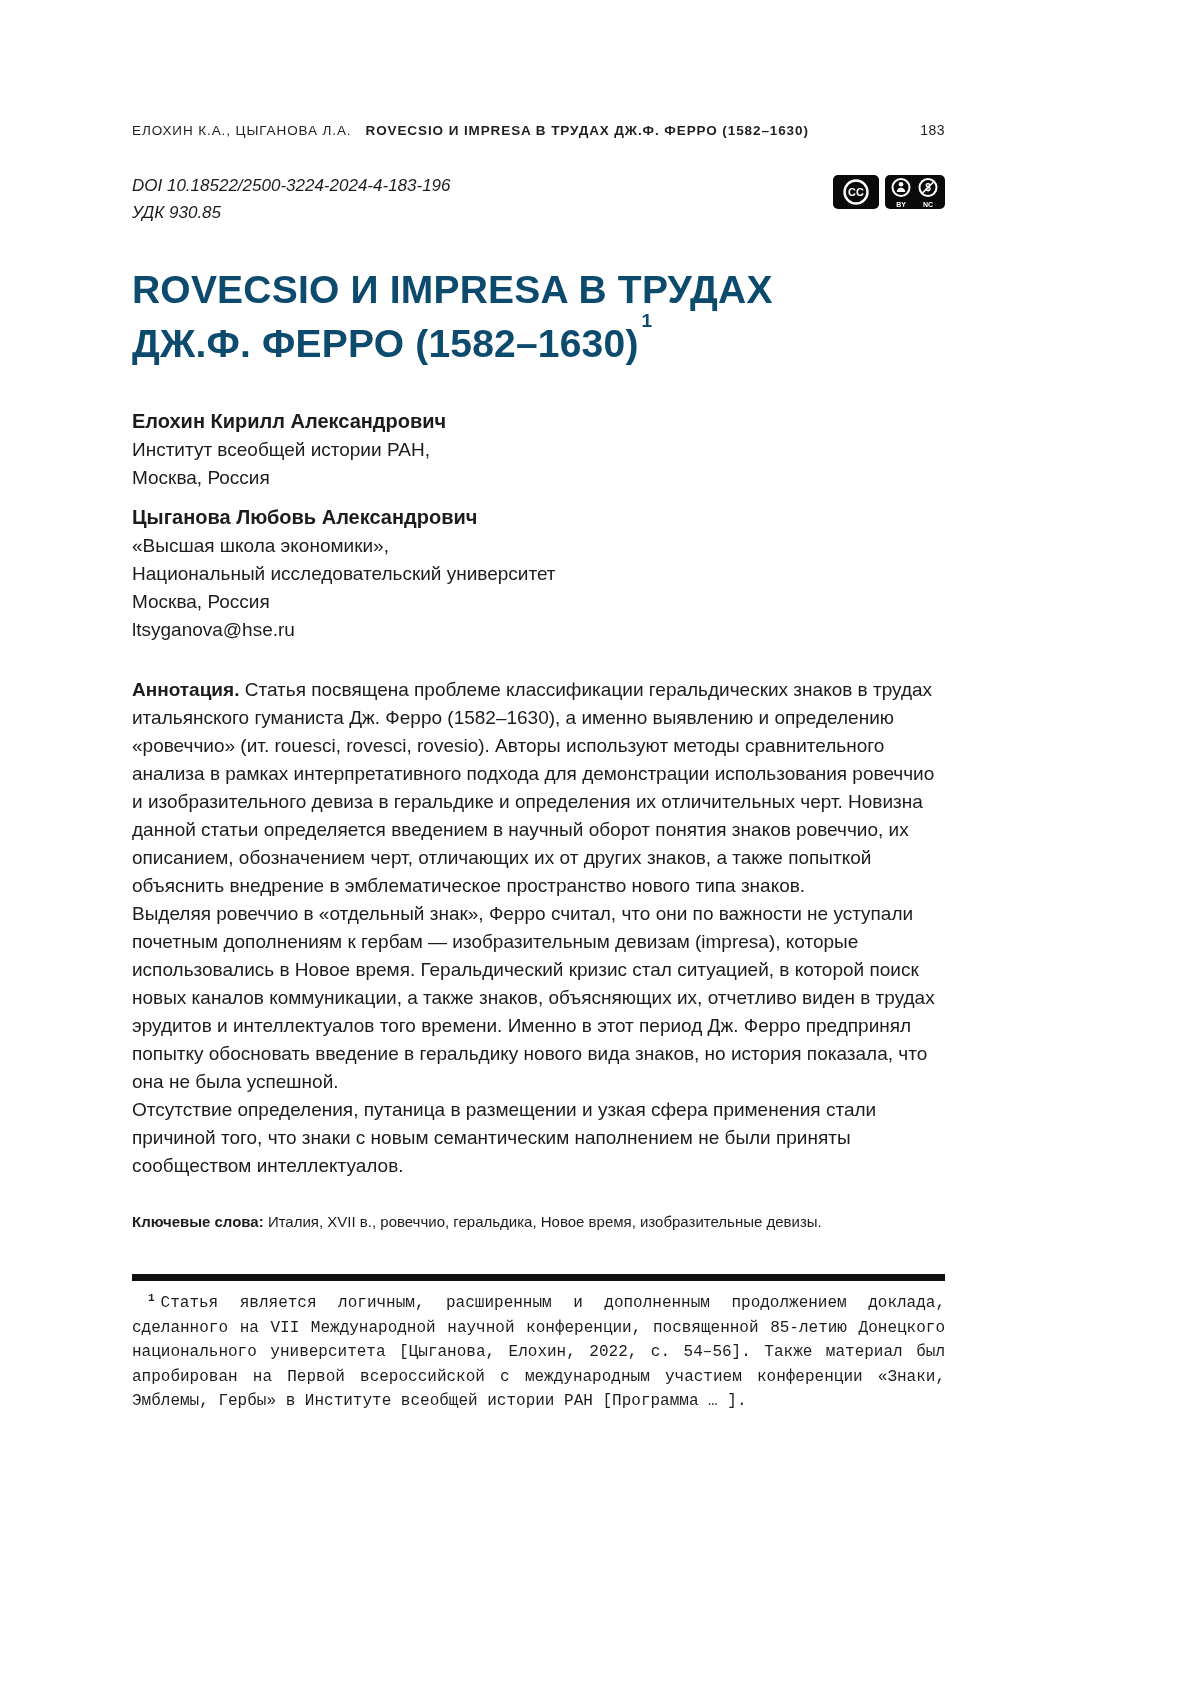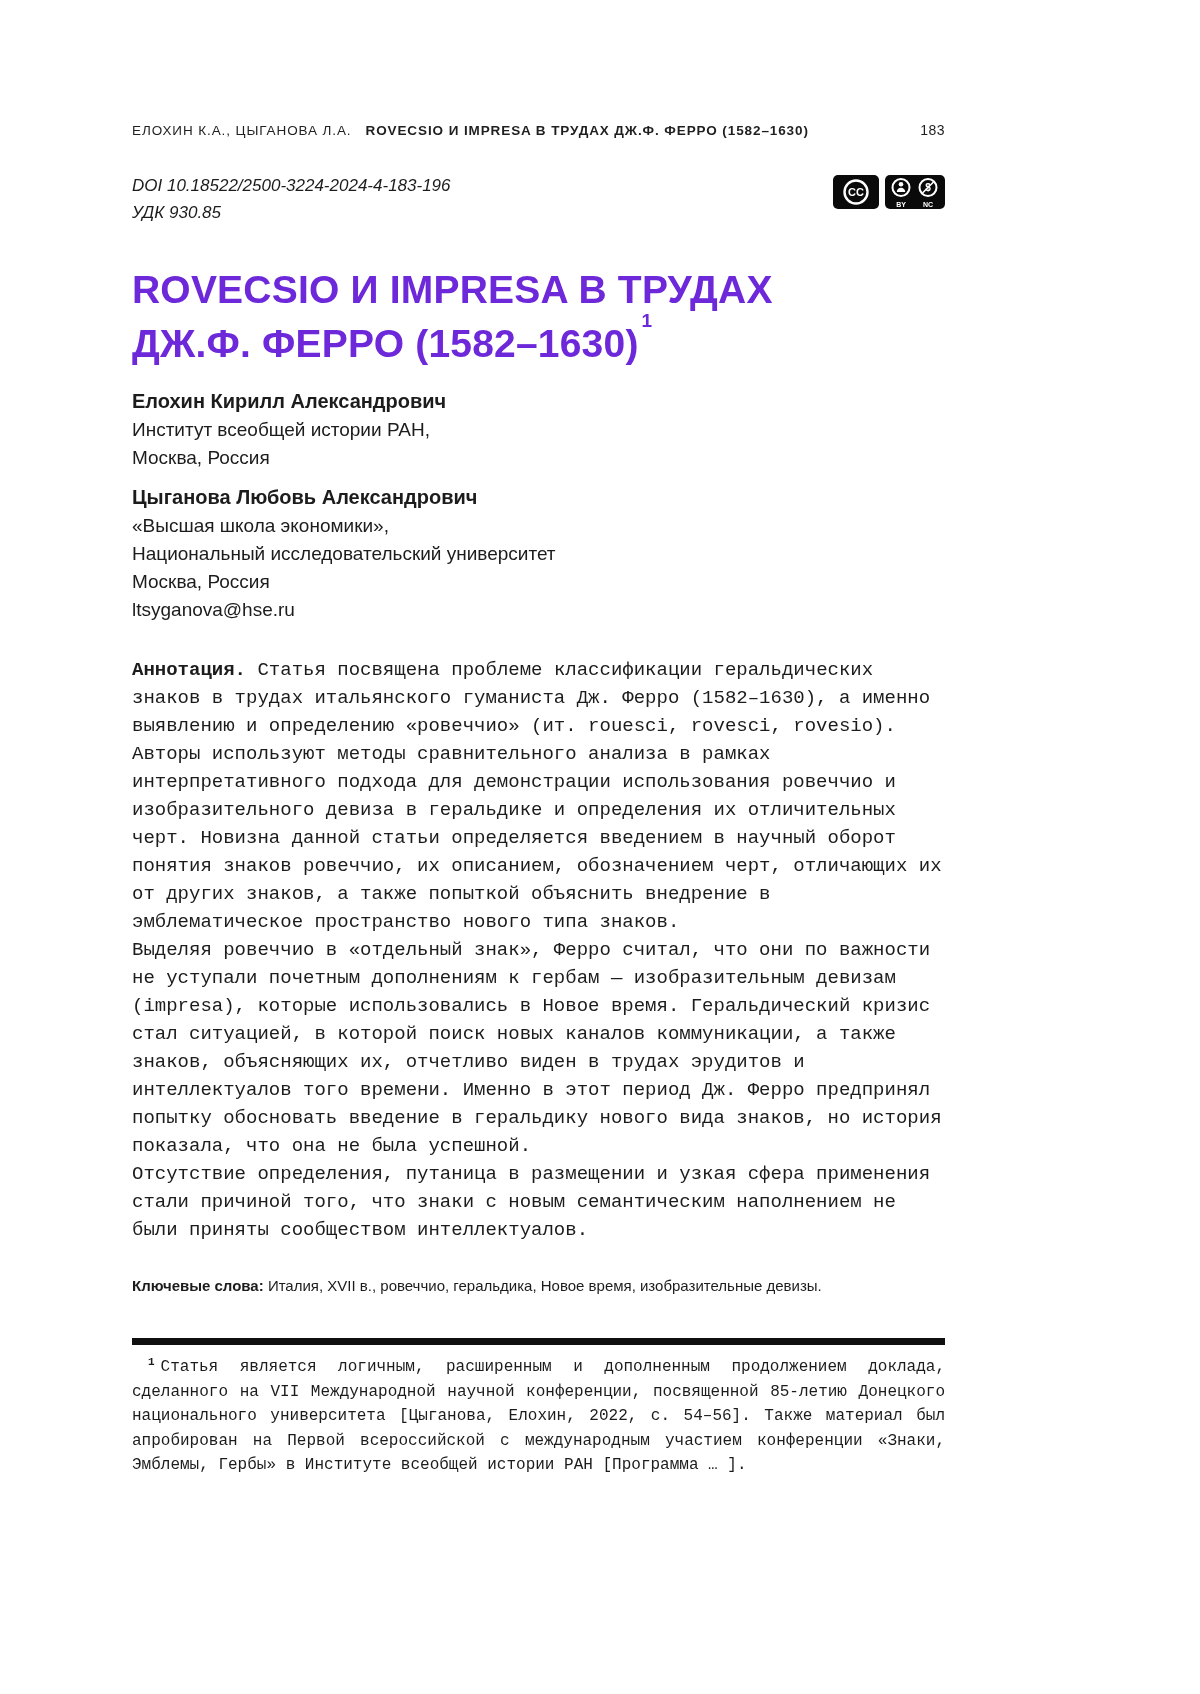--- a/index.html
+++ b/index.html
@@ -46,40 +46,40 @@
   }
   .cc-badge { margin-top: 0; }
   svg text { font-family: "Liberation Sans", sans-serif; }
 
   
   .article-title {
     margin-top: 40px;
     font-size: 39px;
     line-height: 47px;
     font-weight: 700;
-    color: #6d28d9;
+    color: #0c4a6e;
     letter-spacing: 0.2px;
   }
   .title-sup {
     font-size: 19px;
     position: relative;
     top: -16px;
     margin-left: 3px;
     font-weight: 700;
   }
 
   
-  .authors-section { margin-top: 20px; }
+  .authors-section { margin-top: 40px; }
   .author-block + .author-block { margin-top: 11px; }
   .author-name { font-size: 20px; font-weight: 700; line-height: 29px; }
   .author-line { font-size: 19px; line-height: 28px; }
 
   
   .abstract-section { margin-top: 32px; }
-  .body-par { font-size: 19px; line-height: 28px; font-family: Liberation Mono, monospace; }
+  .body-par { font-size: 19px; line-height: 28px; }
   .bold-label { font-weight: 700; }
   .keywords { margin-top: 28px; font-size: 15px; line-height: 28px; }
 
   
   .footnote-rule {
     margin-top: 38px;
     height: 7px;
     background: #101010;
     width: 100%;
   }

